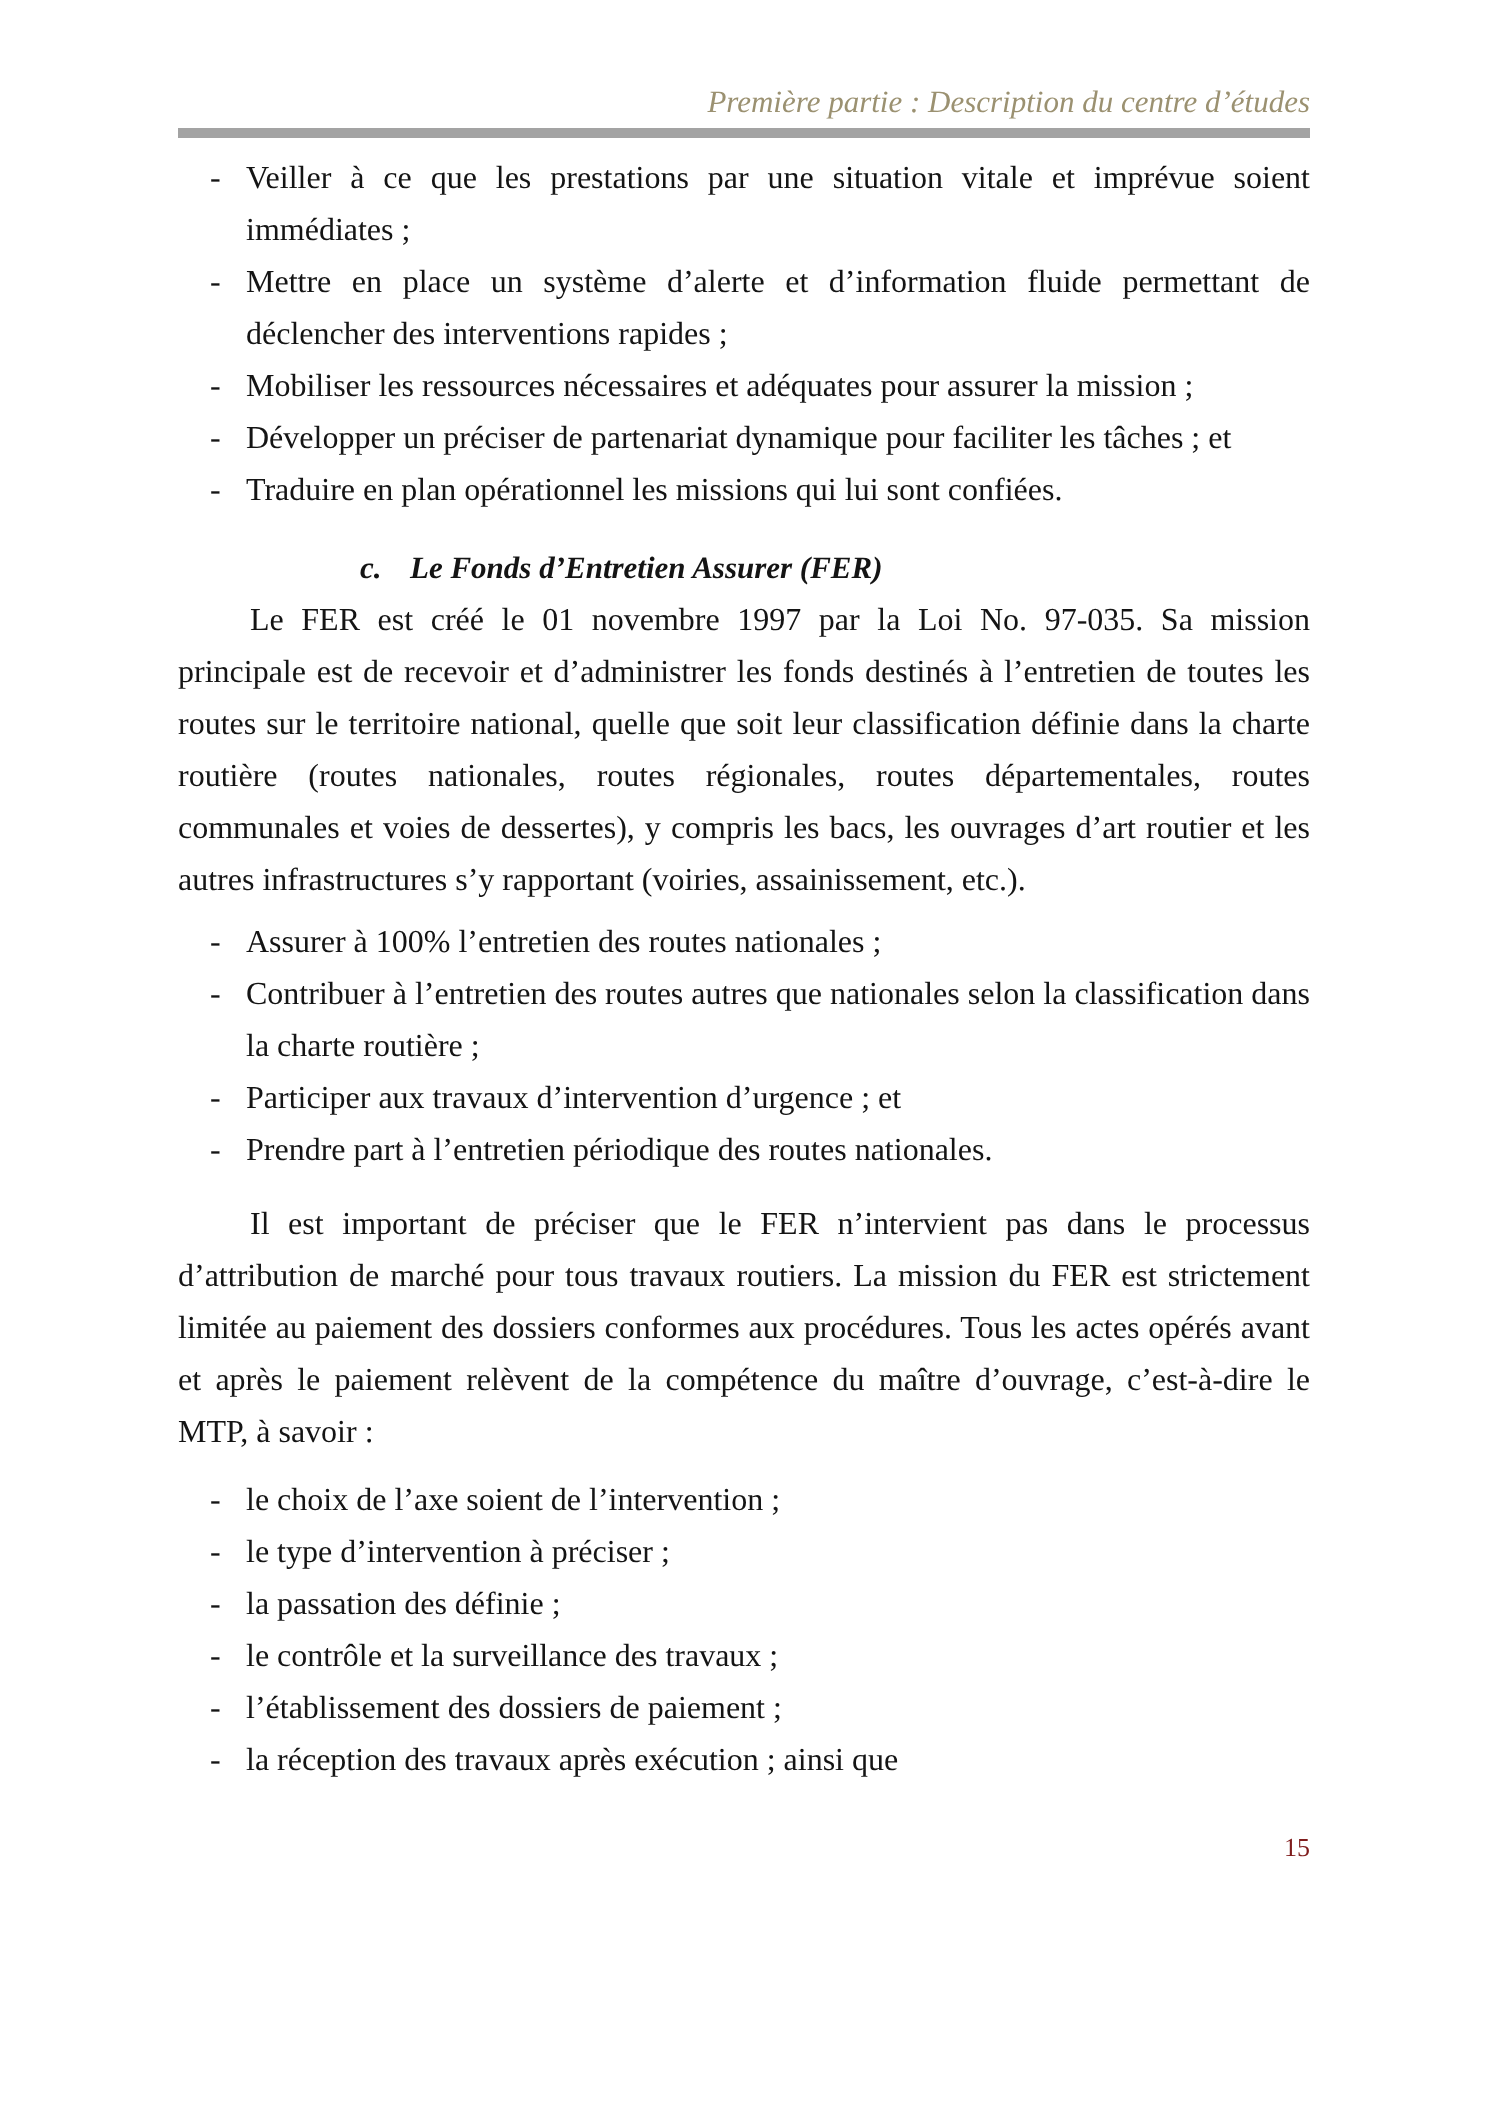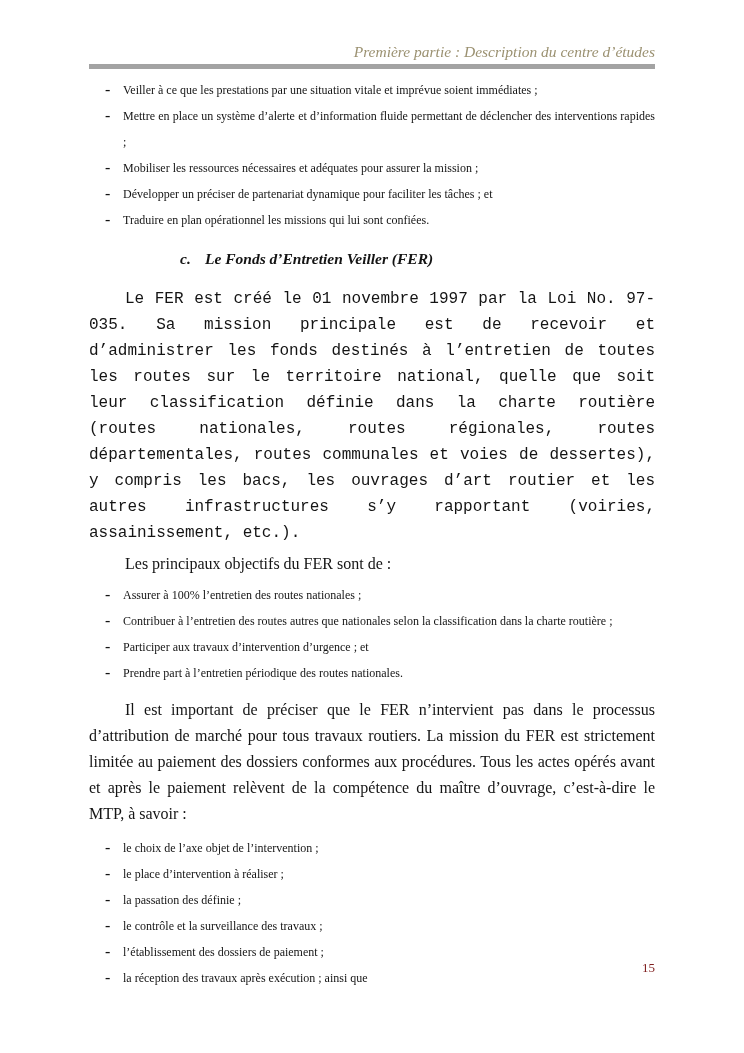--- a/index.html
+++ b/index.html
@@ -41,52 +41,52 @@
   .para {
     margin: 0;
     font-size: 16px;
     line-height: 26px;
     text-align: justify;
   }
   .para.indent { text-indent: 36px; }
   .b-p1   { margin-top: 20px; }
   .b-list1{ margin-top: 8px; }
   .b-head { margin: 13px 0 0 91px; }
-  .b-p2   { margin-top: 14px; font-family: Liberation Mono, monospace; }
+  .b-p2   { margin-top: 0; }
   .b-p3   { margin-top: 5px; }
   .b-list2{ margin-top: 5px; }
   .b-p4   { margin-top: 11px; }
   .b-list3{ margin-top: 8px; }
   
   .list { padding-left: 16px; }
   .li { display: flex; }
   .dash {
     flex: 0 0 18px;
     font-size: 16px;
     line-height: 26px;
   }
   .li-text {
     flex: 1 1 auto;
-    font-size: 12px;
+    font-size: 16px;
     line-height: 26px;
     text-align: justify;
   }
   
   .heading {
     display: flex;
     font-weight: bold;
     font-style: italic;
     font-size: 15.5px;
     line-height: 26px;
   }
   .h-num { width: 25px; flex: 0 0 25px; }
   
   .page-number {
     position: absolute;
-    top: 960px;
+    top: 916px;
     right: 89px;
     font-size: 13px;
     line-height: 16px;
     color: #7f1d1d;
   }
 </style>
 </head>
 <body>
 
 <div class="page">
@@ -116,26 +116,25 @@
         <span class="li-text">Développer un préciser de partenariat dynamique pour faciliter les tâches ; et</span>
       </div>
       <div class="li">
         <span class="dash">-</span>
         <span class="li-text">Traduire en plan opérationnel les missions qui lui sont confiées.</span>
       </div>
     </div>
 
     <div class="heading b-head">
       <span class="h-num">c.</span>
-      <span class="h-title">Le Fonds d’Entretien Veiller (FER)</span>
+      <span class="h-title">Le Fonds d’Entretien Assurer (FER)</span>
     </div>
 
     <p class="para indent b-p2">Le FER est créé le 01 novembre 1997 par la Loi No. 97-035. Sa mission principale est de recevoir et d’administrer les fonds destinés à l’entretien de toutes les routes sur le territoire national, quelle que soit leur classification définie dans la charte routière (routes nationales, routes régionales, routes départementales, routes communales et voies de dessertes), y compris les bacs, les ouvrages d’art routier et les autres infrastructures s’y rapportant (voiries, assainissement, etc.).</p>
 
-    <p class="para indent b-p3">Les principaux objectifs du FER sont de :</p>
 
     <div class="list b-list2">
       <div class="li">
         <span class="dash">-</span>
         <span class="li-text">Assurer à 100% l’entretien des routes nationales ;</span>
       </div>
       <div class="li">
         <span class="dash">-</span>
         <span class="li-text">Contribuer à l’entretien des routes autres que nationales selon la classification dans la charte routière ;</span>
       </div>
@@ -147,25 +146,25 @@
         <span class="dash">-</span>
         <span class="li-text">Prendre part à l’entretien périodique des routes nationales.</span>
       </div>
     </div>
 
     <p class="para indent b-p4">Il est important de préciser que le FER n’intervient pas dans le processus d’attribution de marché pour tous travaux routiers. La mission du FER est strictement limitée au paiement des dossiers conformes aux procédures. Tous les actes opérés avant et après le paiement relèvent de la compétence du maître d’ouvrage, c’est-à-dire le MTP, à savoir :</p>
 
     <div class="list b-list3">
       <div class="li">
         <span class="dash">-</span>
-        <span class="li-text">le choix de l’axe objet de l’intervention ;</span>
+        <span class="li-text">le choix de l’axe soient de l’intervention ;</span>
       </div>
       <div class="li">
         <span class="dash">-</span>
-        <span class="li-text">le place d’intervention à réaliser ;</span>
+        <span class="li-text">le type d’intervention à préciser ;</span>
       </div>
       <div class="li">
         <span class="dash">-</span>
         <span class="li-text">la passation des définie ;</span>
       </div>
       <div class="li">
         <span class="dash">-</span>
         <span class="li-text">le contrôle et la surveillance des travaux ;</span>
       </div>
       <div class="li">

